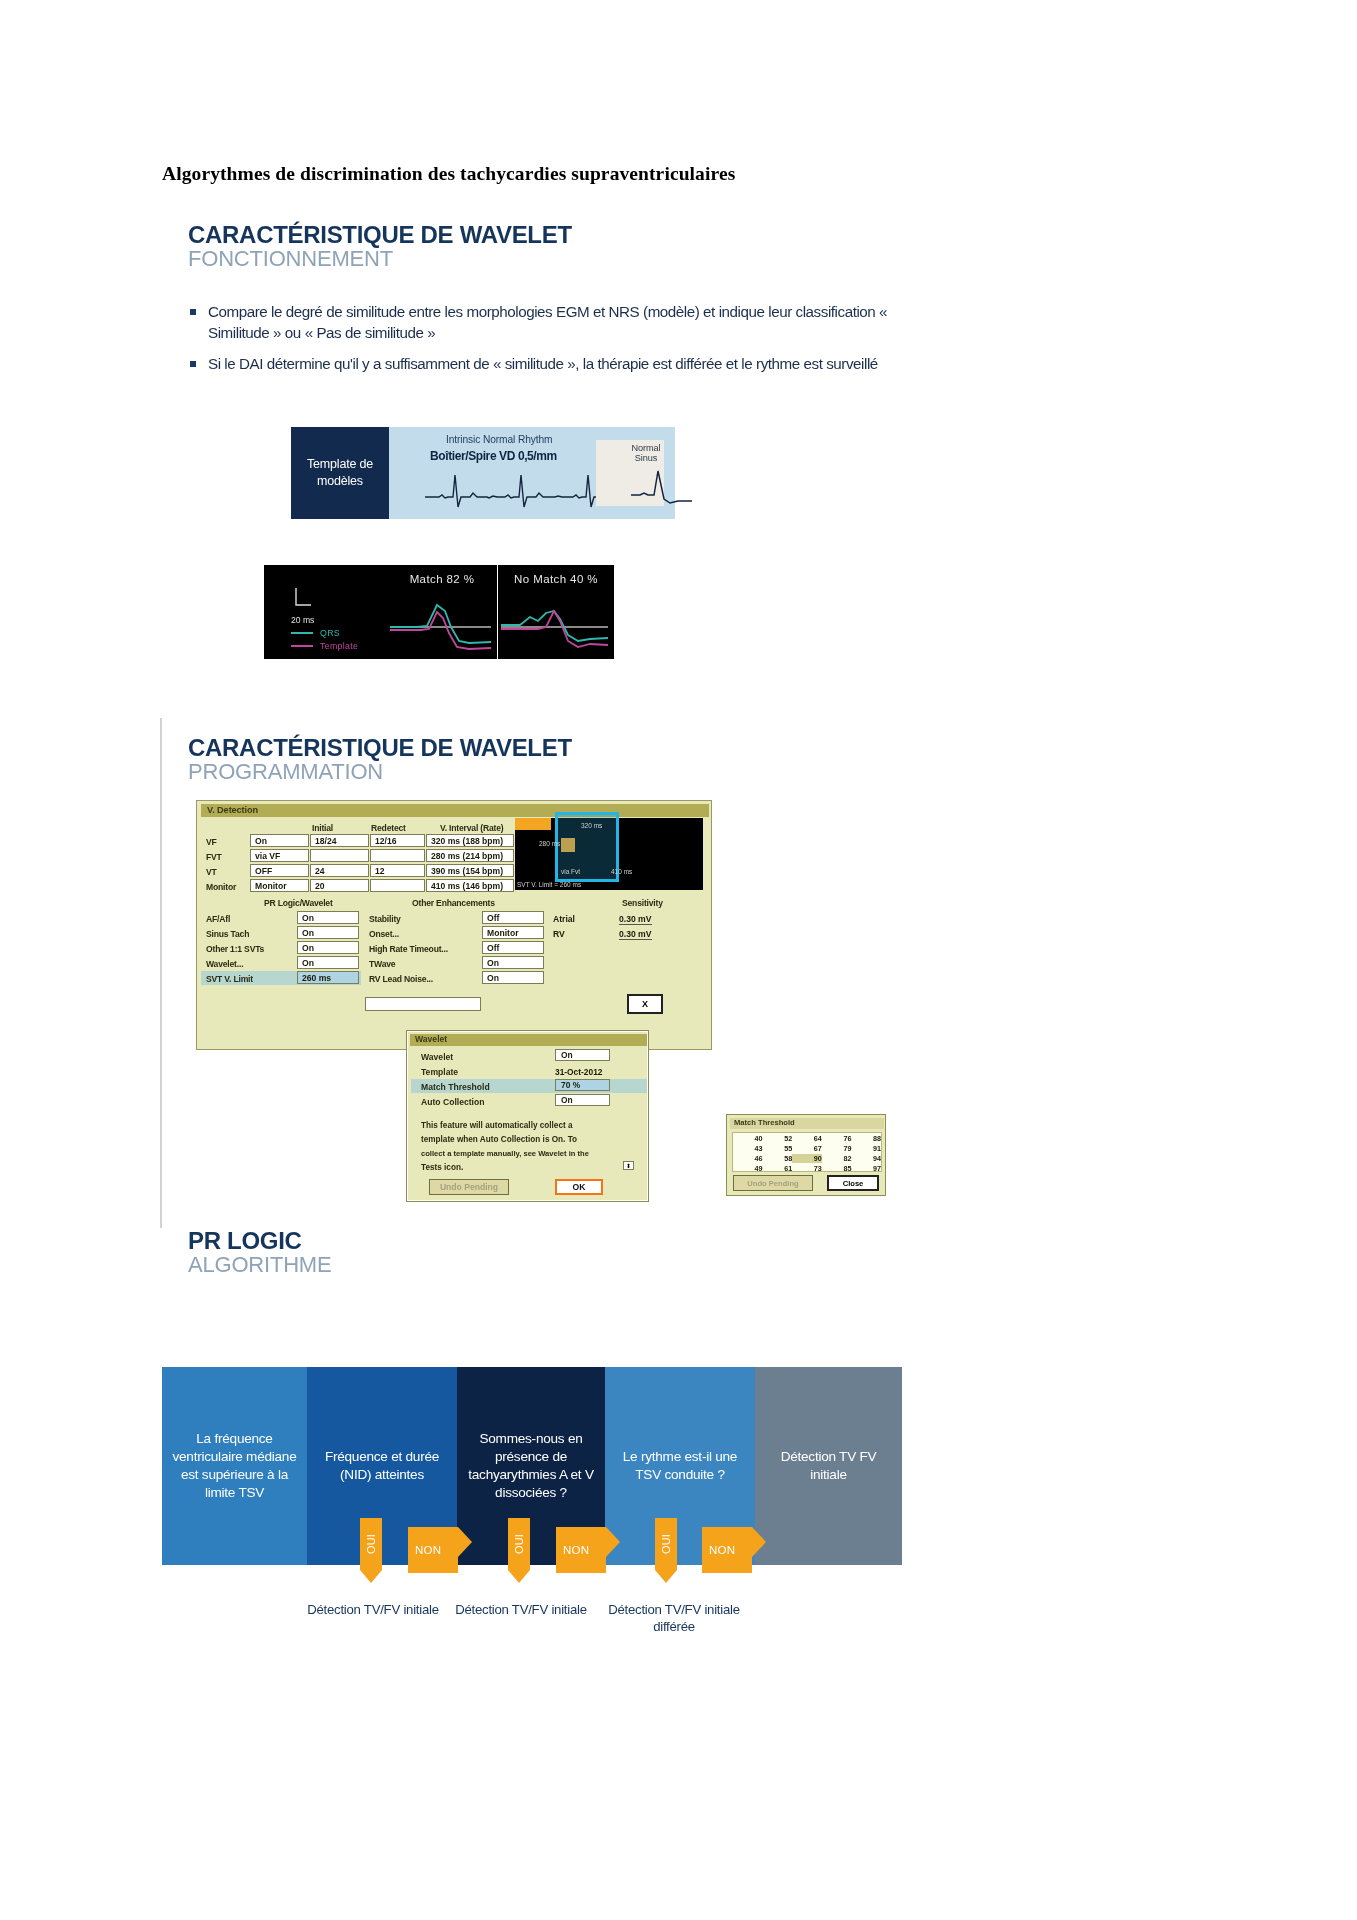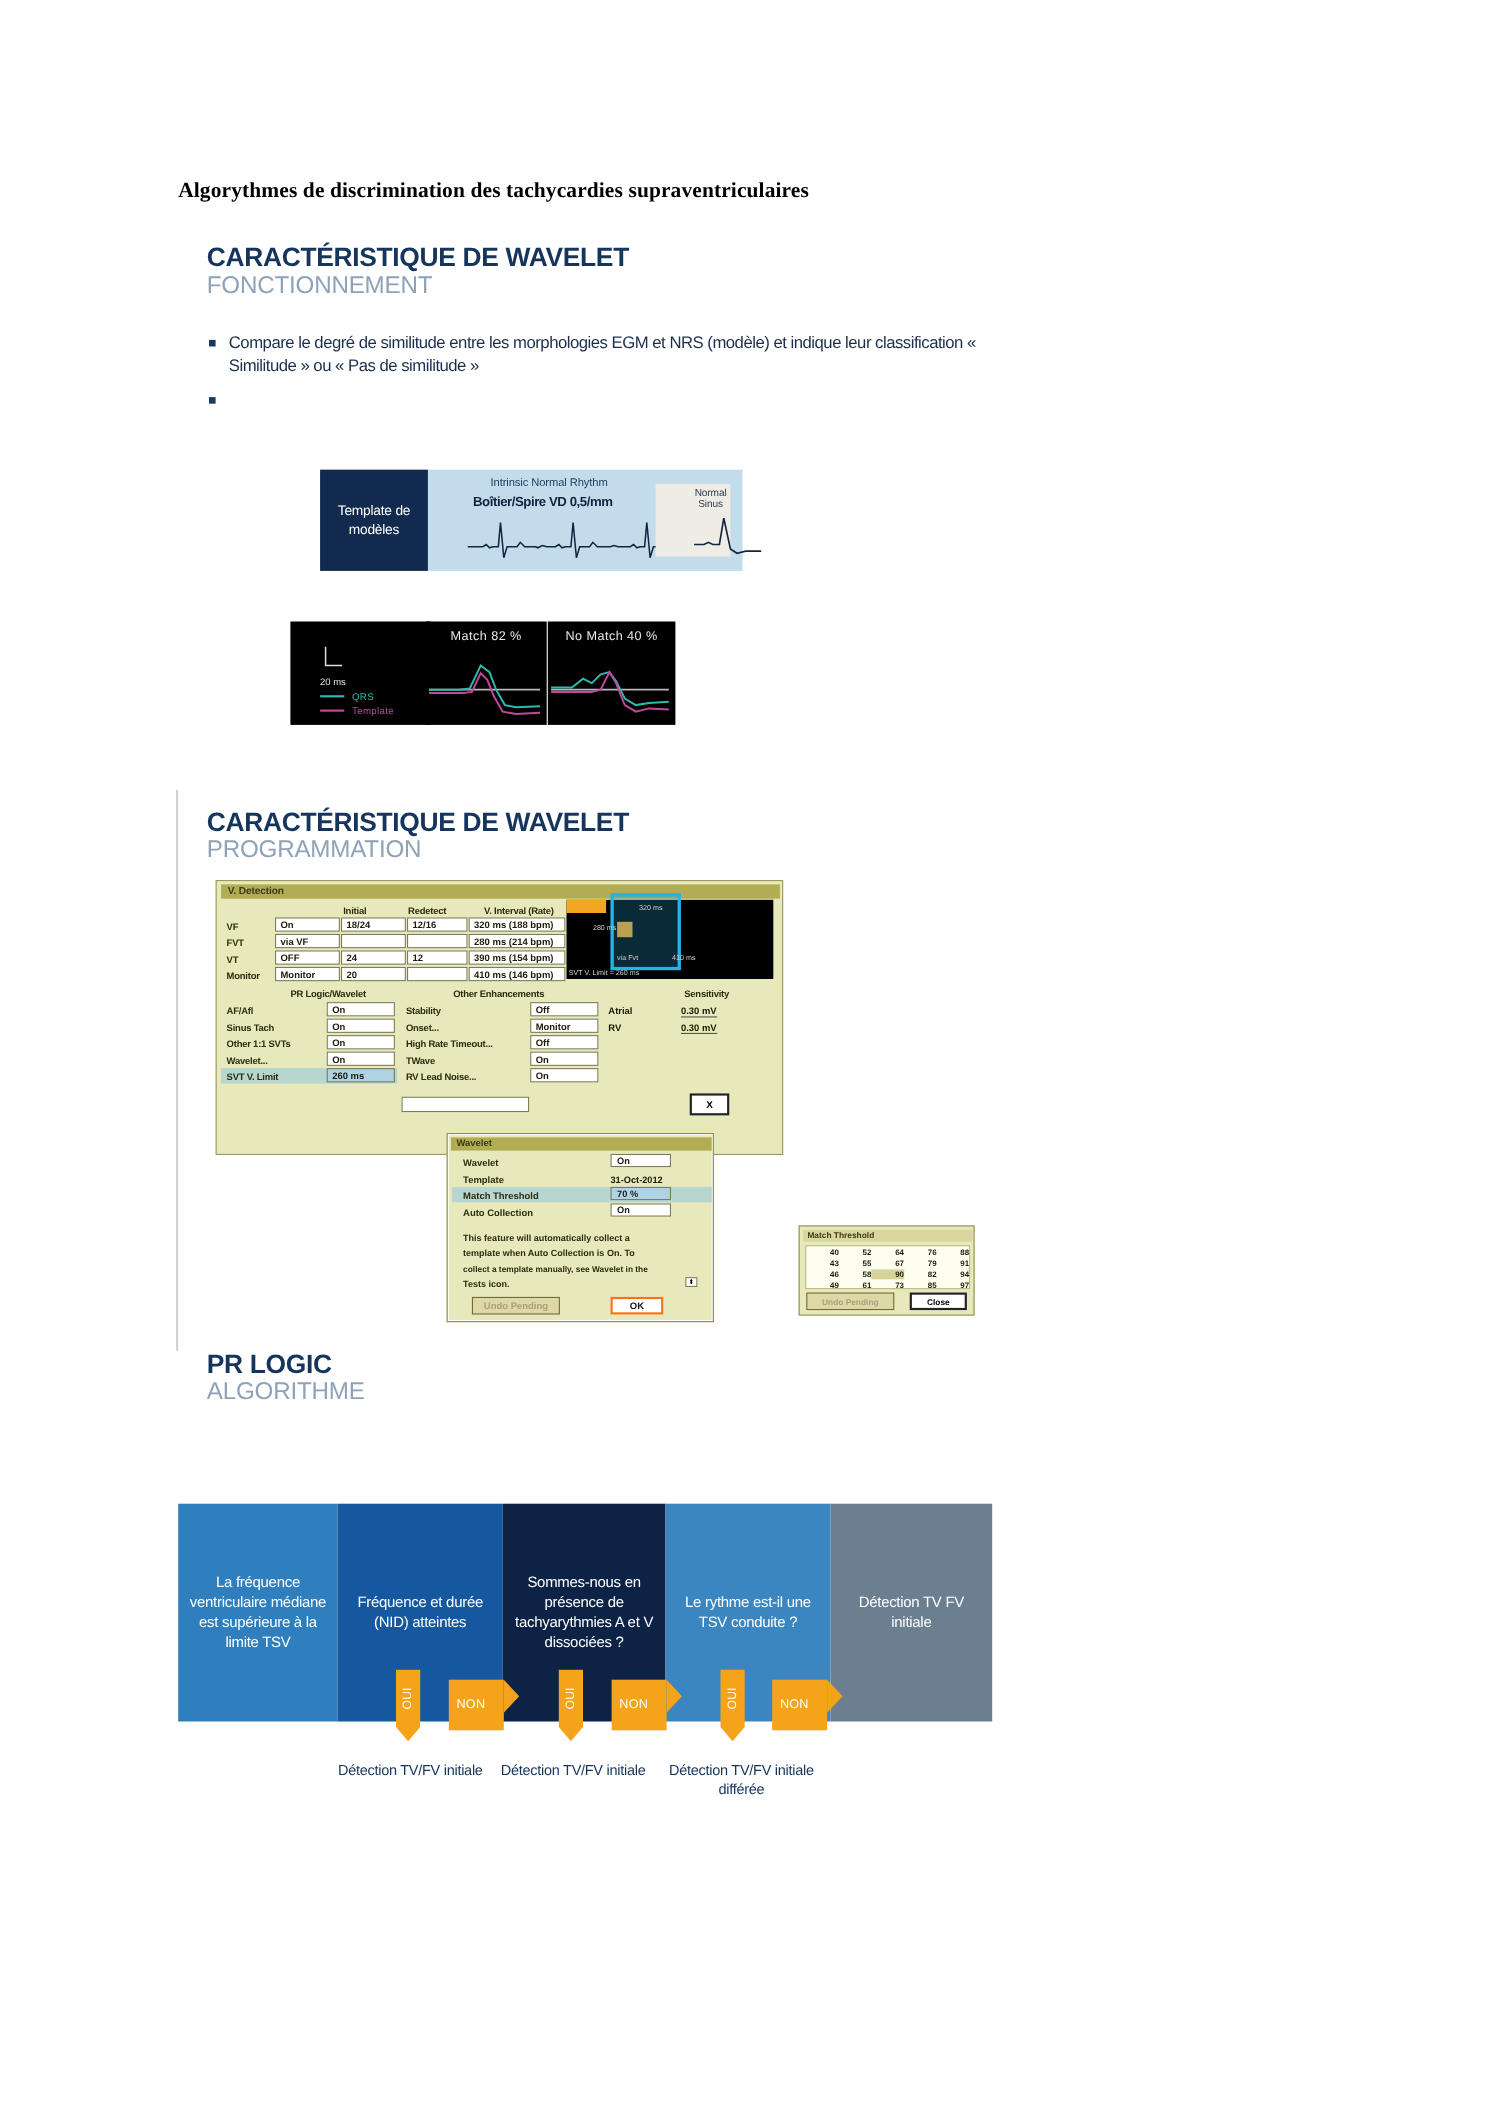--- a/index.html
+++ b/index.html
@@ -288,20 +288,21 @@
     <div class="l2">FONCTIONNEMENT</div>
   </div>
 
   <div id="bullets">
     <div class="bullet">
       <span class="sq"></span>
       <span class="txt">Compare le degré de similitude entre les morphologies EGM et NRS (modèle) et indique leur classification « Similitude » ou « Pas de similitude »</span>
     </div>
     <div class="bullet">
       <span class="sq"></span>
+      <span class="txt">Si le DAI détermine qu'il y a suffisamment de « similitude », la thérapie est différée et le rythme est surveillé</span>
     </div>
   </div>
 
   <div id="recueil-panel">
     <div id="recueil-left">Template de modèles</div>
     <div id="recueil-body">
       <div id="irn-label">Intrinsic Normal Rhythm</div>
       <div id="boitier-label">Boîtier/Spire VD 0,5/mm</div>
       <svg id="ecg-strip" viewBox="0 0 205 45" preserveAspectRatio="none">
         <path d="M0,30 L14,30 L17,28 L20,31 L23,30 L28,30 L30,8 L33,40 L36,30 L45,30 L48,26 L52,30 L62,30 L64,31 L68,29 L72,30

